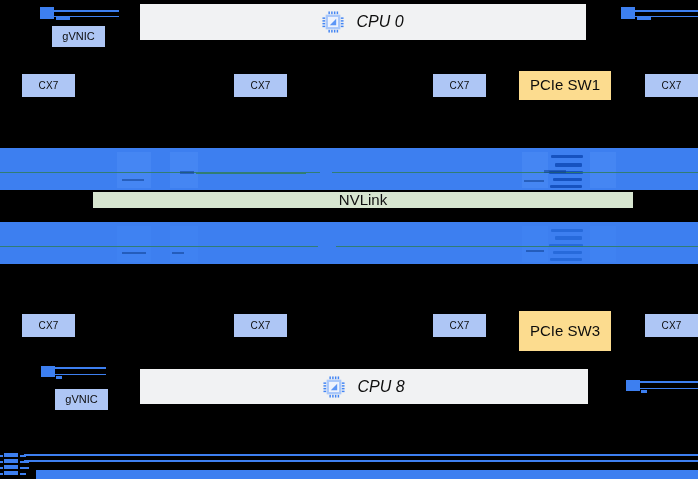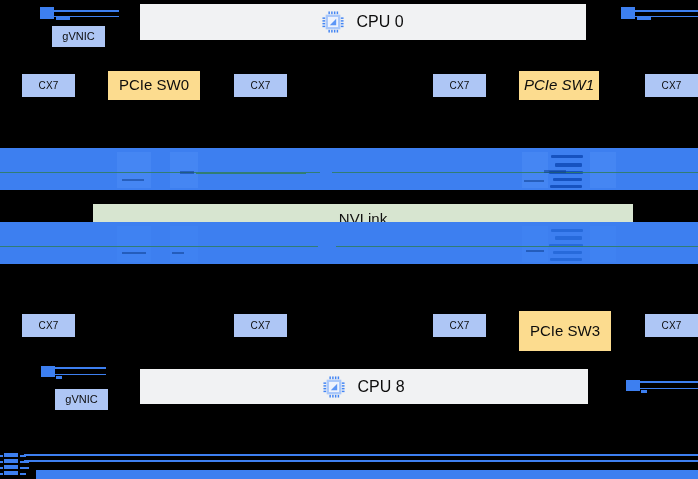--- a/index.html
+++ b/index.html
@@ -35,20 +35,21 @@
     font-size:11px;
   }
   .box-pcie{
     background:#fcdc8f;
     font-size:15px;
   }
   .box-cpu{
     background:#f1f2f3;
     font-size:16px;
     gap:12px;
+    font-style:italic;
   }
   .box-nvlink{
     background:#d7e5d0;
     font-size:15px;
     color:#111;
   }
 
   
   .icon{display:inline-block;flex:0 0 auto;line-height:0;}
 
@@ -132,27 +133,26 @@
   </div>
 
   <div class="node nicwire" style="left:625px;top:10px;width:73px;"></div>
   <div class="node nicwire thin" style="left:625px;top:16px;width:73px;"></div>
   <div class="node nicstub" style="left:621px;top:7px;width:14px;height:12px;"></div>
   <div class="node nicstub" style="left:637px;top:17px;width:14px;height:3px;"></div>
   <div class="node box box-gvnic" style="left:634px;top:26px;width:53px;height:0px;overflow:hidden;"></div>
 
   <div class="node box box-cx7" style="left:22px;top:74px;width:53px;height:23px;">CX7</div>
 
-  <div class="node box box-pcie" style="left:108px;top:71px;width:92px;height:29px;">PCIe SW0</div>
 
   <div class="node box box-cx7" style="left:234px;top:74px;width:53px;height:23px;">CX7</div>
 
   <div class="node box box-cx7" style="left:433px;top:74px;width:53px;height:23px;">CX7</div>
 
-  <div class="node box box-pcie" style="left:519px;top:71px;width:80px;height:29px;font-style:italic;">PCIe SW1</div>
+  <div class="node box box-pcie" style="left:519px;top:71px;width:92px;height:29px;">PCIe SW1</div>
 
   <div class="node box box-cx7" style="left:645px;top:74px;width:53px;height:23px;">CX7</div>
 
   <div class="node band" style="left:0px;top:148px;width:698px;height:42px;"></div>
 
   <div class="node ghost up" style="left:117px;top:152px;width:34px;height:36px;"></div>
   <div class="node ghost up" style="left:170px;top:152px;width:28px;height:36px;"></div>
   <div class="node ghost up" style="left:522px;top:152px;width:26px;height:36px;"></div>
   <div class="node ghost up" style="left:590px;top:152px;width:26px;height:36px;"></div>
 
@@ -165,21 +165,21 @@
   </div>
 
   <div class="node band-line" style="left:0px;top:172px;width:320px;"></div>
   <div class="node band-line" style="left:196px;top:173px;width:110px;"></div>
   <div class="node band-line" style="left:332px;top:172px;width:366px;"></div>
   <div class="node band-line dark" style="left:180px;top:171px;width:14px;height:3px;"></div>
   <div class="node band-line dark" style="left:544px;top:170px;width:22px;height:3px;"></div>
   <div class="node band-line dark" style="left:122px;top:179px;width:22px;height:2px;"></div>
   <div class="node band-line dark" style="left:524px;top:180px;width:20px;height:2px;"></div>
 
-  <div class="node box box-nvlink" style="left:93px;top:204px;width:540px;height:30px;">NVLink</div>
+  <div class="node box box-nvlink" style="left:93px;top:192px;width:540px;height:16px;">NVLink</div>
 
   <div class="node band" style="left:0px;top:222px;width:698px;height:42px;"></div>
   <div class="node ghost" style="left:117px;top:226px;width:34px;height:36px;"></div>
   <div class="node ghost" style="left:170px;top:226px;width:28px;height:36px;"></div>
   <div class="node ghost" style="left:522px;top:226px;width:26px;height:36px;"></div>
   <div class="node ghost" style="left:590px;top:226px;width:26px;height:36px;"></div>
 
   <div class="node gpucard" style="left:548px;top:226px;width:38px;height:38px;">
     <i style="left:3px;top:3px;width:32px;height:3px;"></i>
     <i style="left:7px;top:10px;width:27px;height:4px;"></i>

